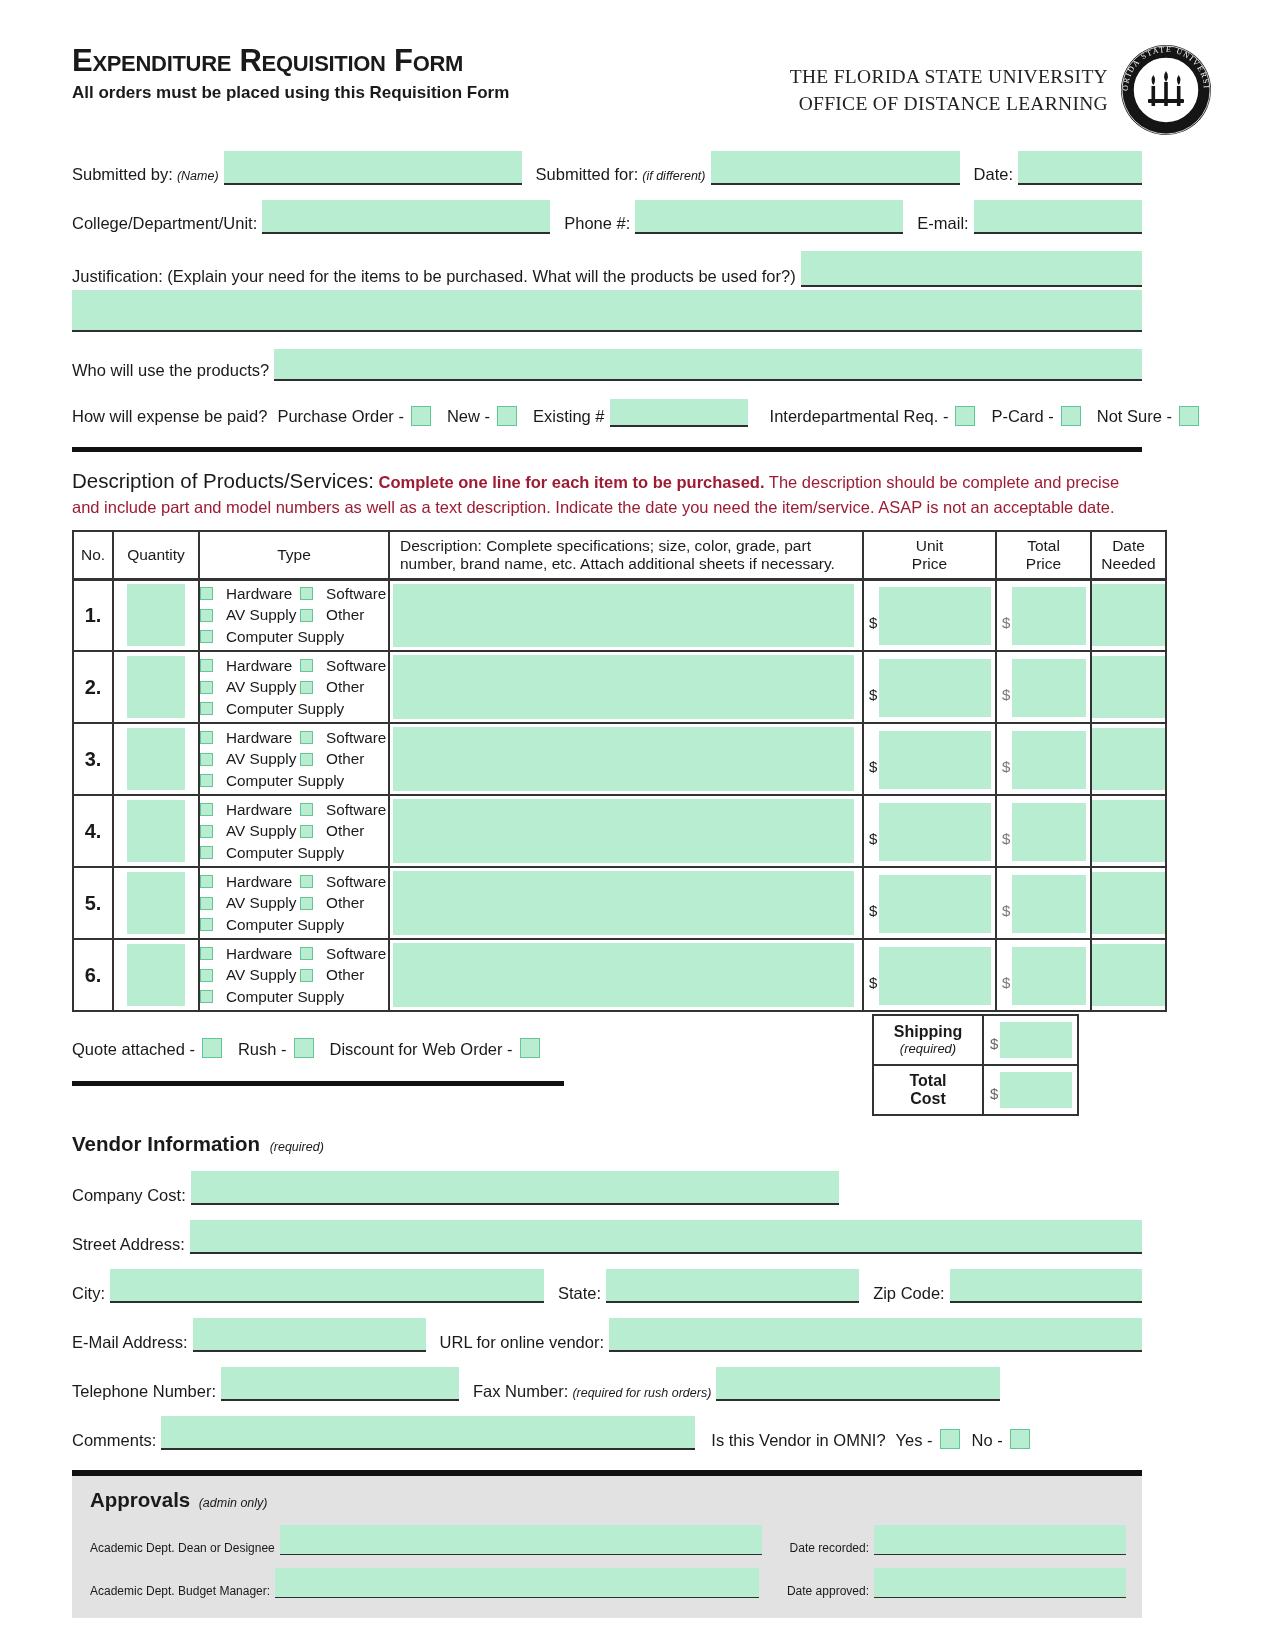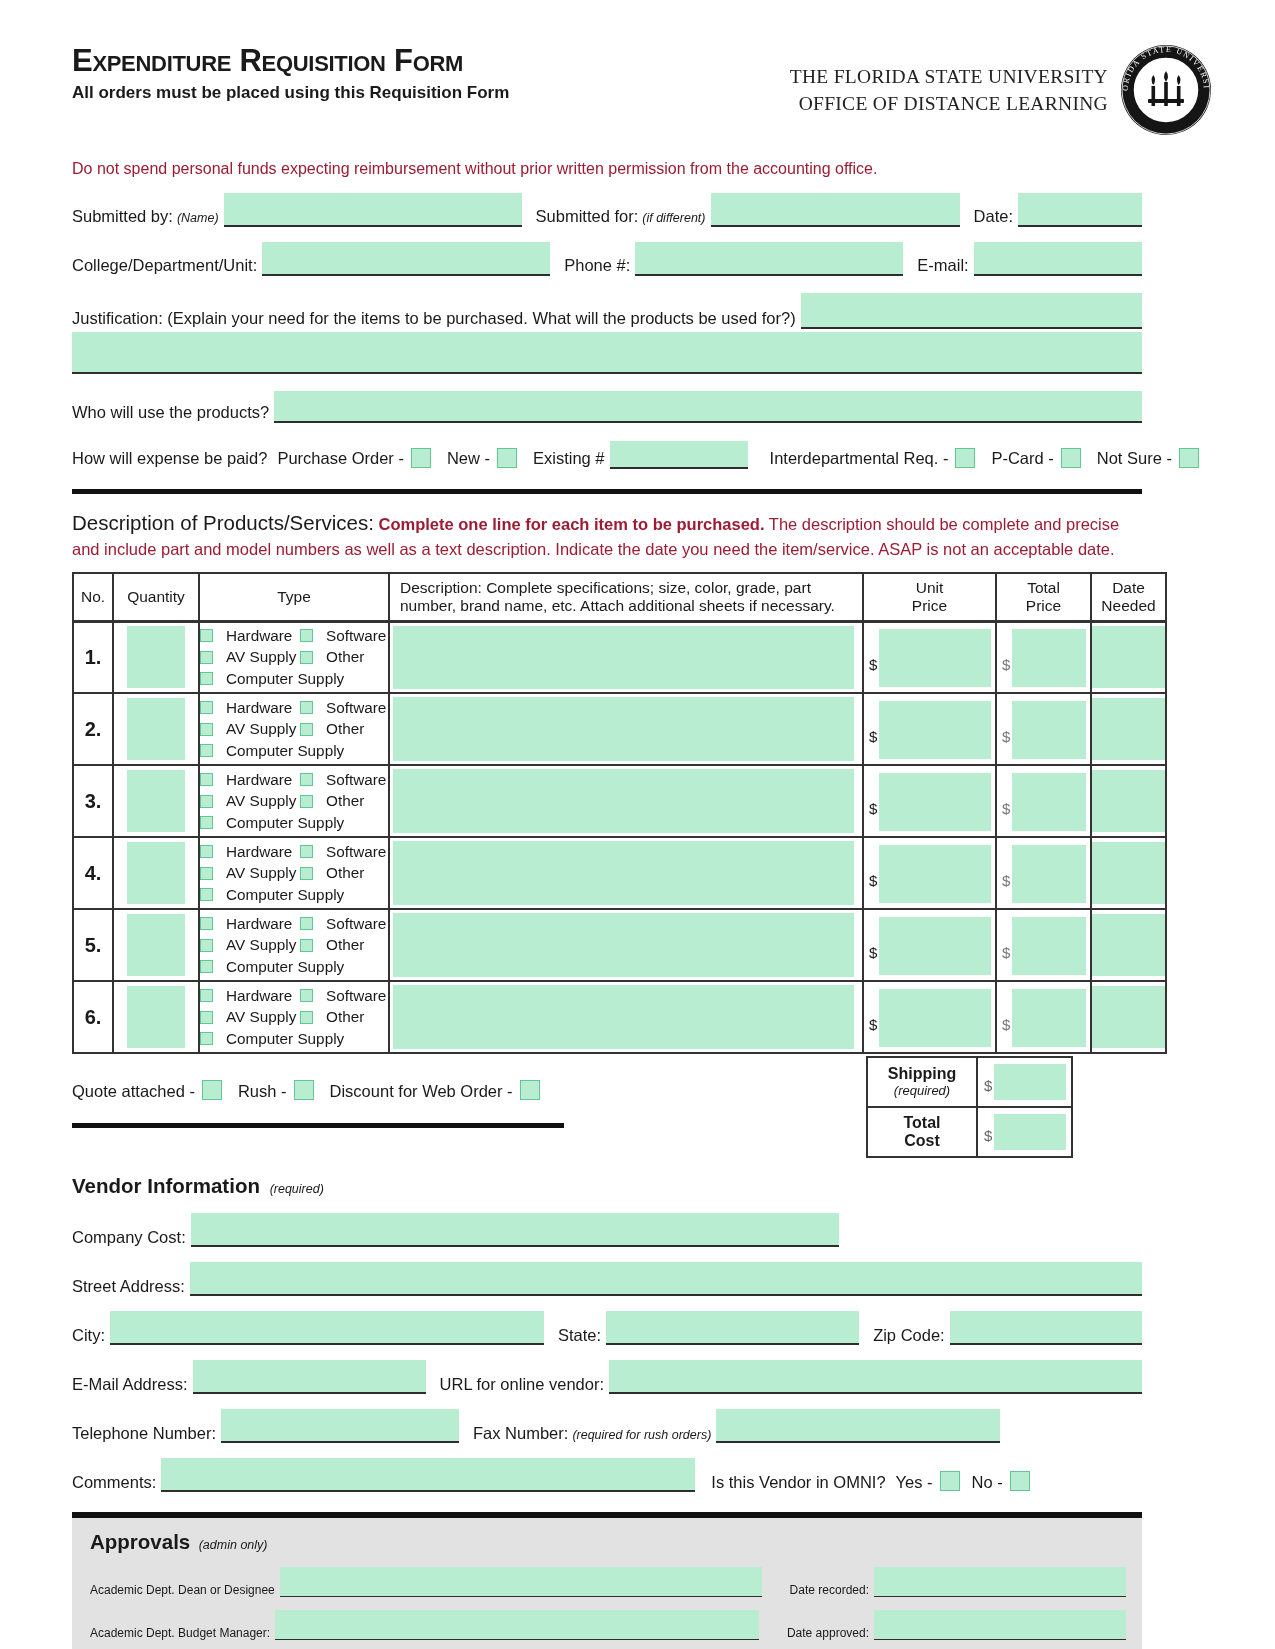--- a/index.html
+++ b/index.html
@@ -66,21 +66,21 @@
   .desc-fill{position:absolute;top:3px;left:3px;right:8px;bottom:3px;background:var(--field-green);}
   .pw{display:flex;align-items:flex-end;height:60px;padding:0 4px 0 4px;}
   .dollar{font-size:15px;margin:0 2px 14px 1px;}
   .dollar.dim{color:#777;}
   .pfill{flex:1;height:58px;background:var(--field-green);}
   .cell-date{padding:5px 1px;}
   .date-fill{width:100%;height:62px;background:var(--field-green);}
 
   
   .below{position:relative;height:108px;}
-  table.mini{position:absolute;top:2px;right:69px;border-collapse:collapse;}
+  table.mini{position:absolute;top:2px;right:63px;border-collapse:collapse;}
   .mini td{border:2.5px solid #333;}
   .mini .mlabel{width:110px;text-align:center;font-size:16px;padding:2px 2px;line-height:1.15;}
   .mini .mlabel .b{font-weight:700;}
   .mini .mlabel .i{font-style:italic;font-size:13px;font-weight:400;}
   .mini .mval{width:95px;}
   .mini .mpw{display:flex;align-items:center;height:46px;padding:0 4px;}
   .mini .mdollar{font-size:15px;color:#666;margin:6px 2px 0 1px;}
   .mini .mfill{flex:1;height:36px;background:var(--field-green);}
   .pre{white-space:pre-line;}
   .quote-row{display:flex;align-items:flex-end;padding-top:26px;font-size:16.5px;}
@@ -134,21 +134,20 @@
             <textPath href="#sealTop" startOffset="50%" text-anchor="middle">FLORIDA STATE UNIVERSITY</textPath>
           </text>
           <text font-size="9" fill="#fff" letter-spacing="1" font-family="Liberation Serif, serif">
             <textPath href="#sealBottom" startOffset="50%" text-anchor="middle">1851</textPath>
           </text>
         </svg>
       </div>
     </div>
   </header>
 
-  <div class="warning">Do not spend personal funds expecting reimbursement without prior written permission from the accounting office.</div>
 
   <div class="frow">
     <span class="lbl">Submitted by:</span>
     <span class="hint">(Name)</span>
     <span class="gf" style="width:298px;height:34px;"></span>
     <span class="lbl ml">Submitted for:</span>
     <span class="hint">(if different)</span>
     <span class="gf grow" style="height:34px;"></span>
     <span class="lbl ml">Date:</span>
     <span class="gf" style="width:124px;height:34px;"></span>

